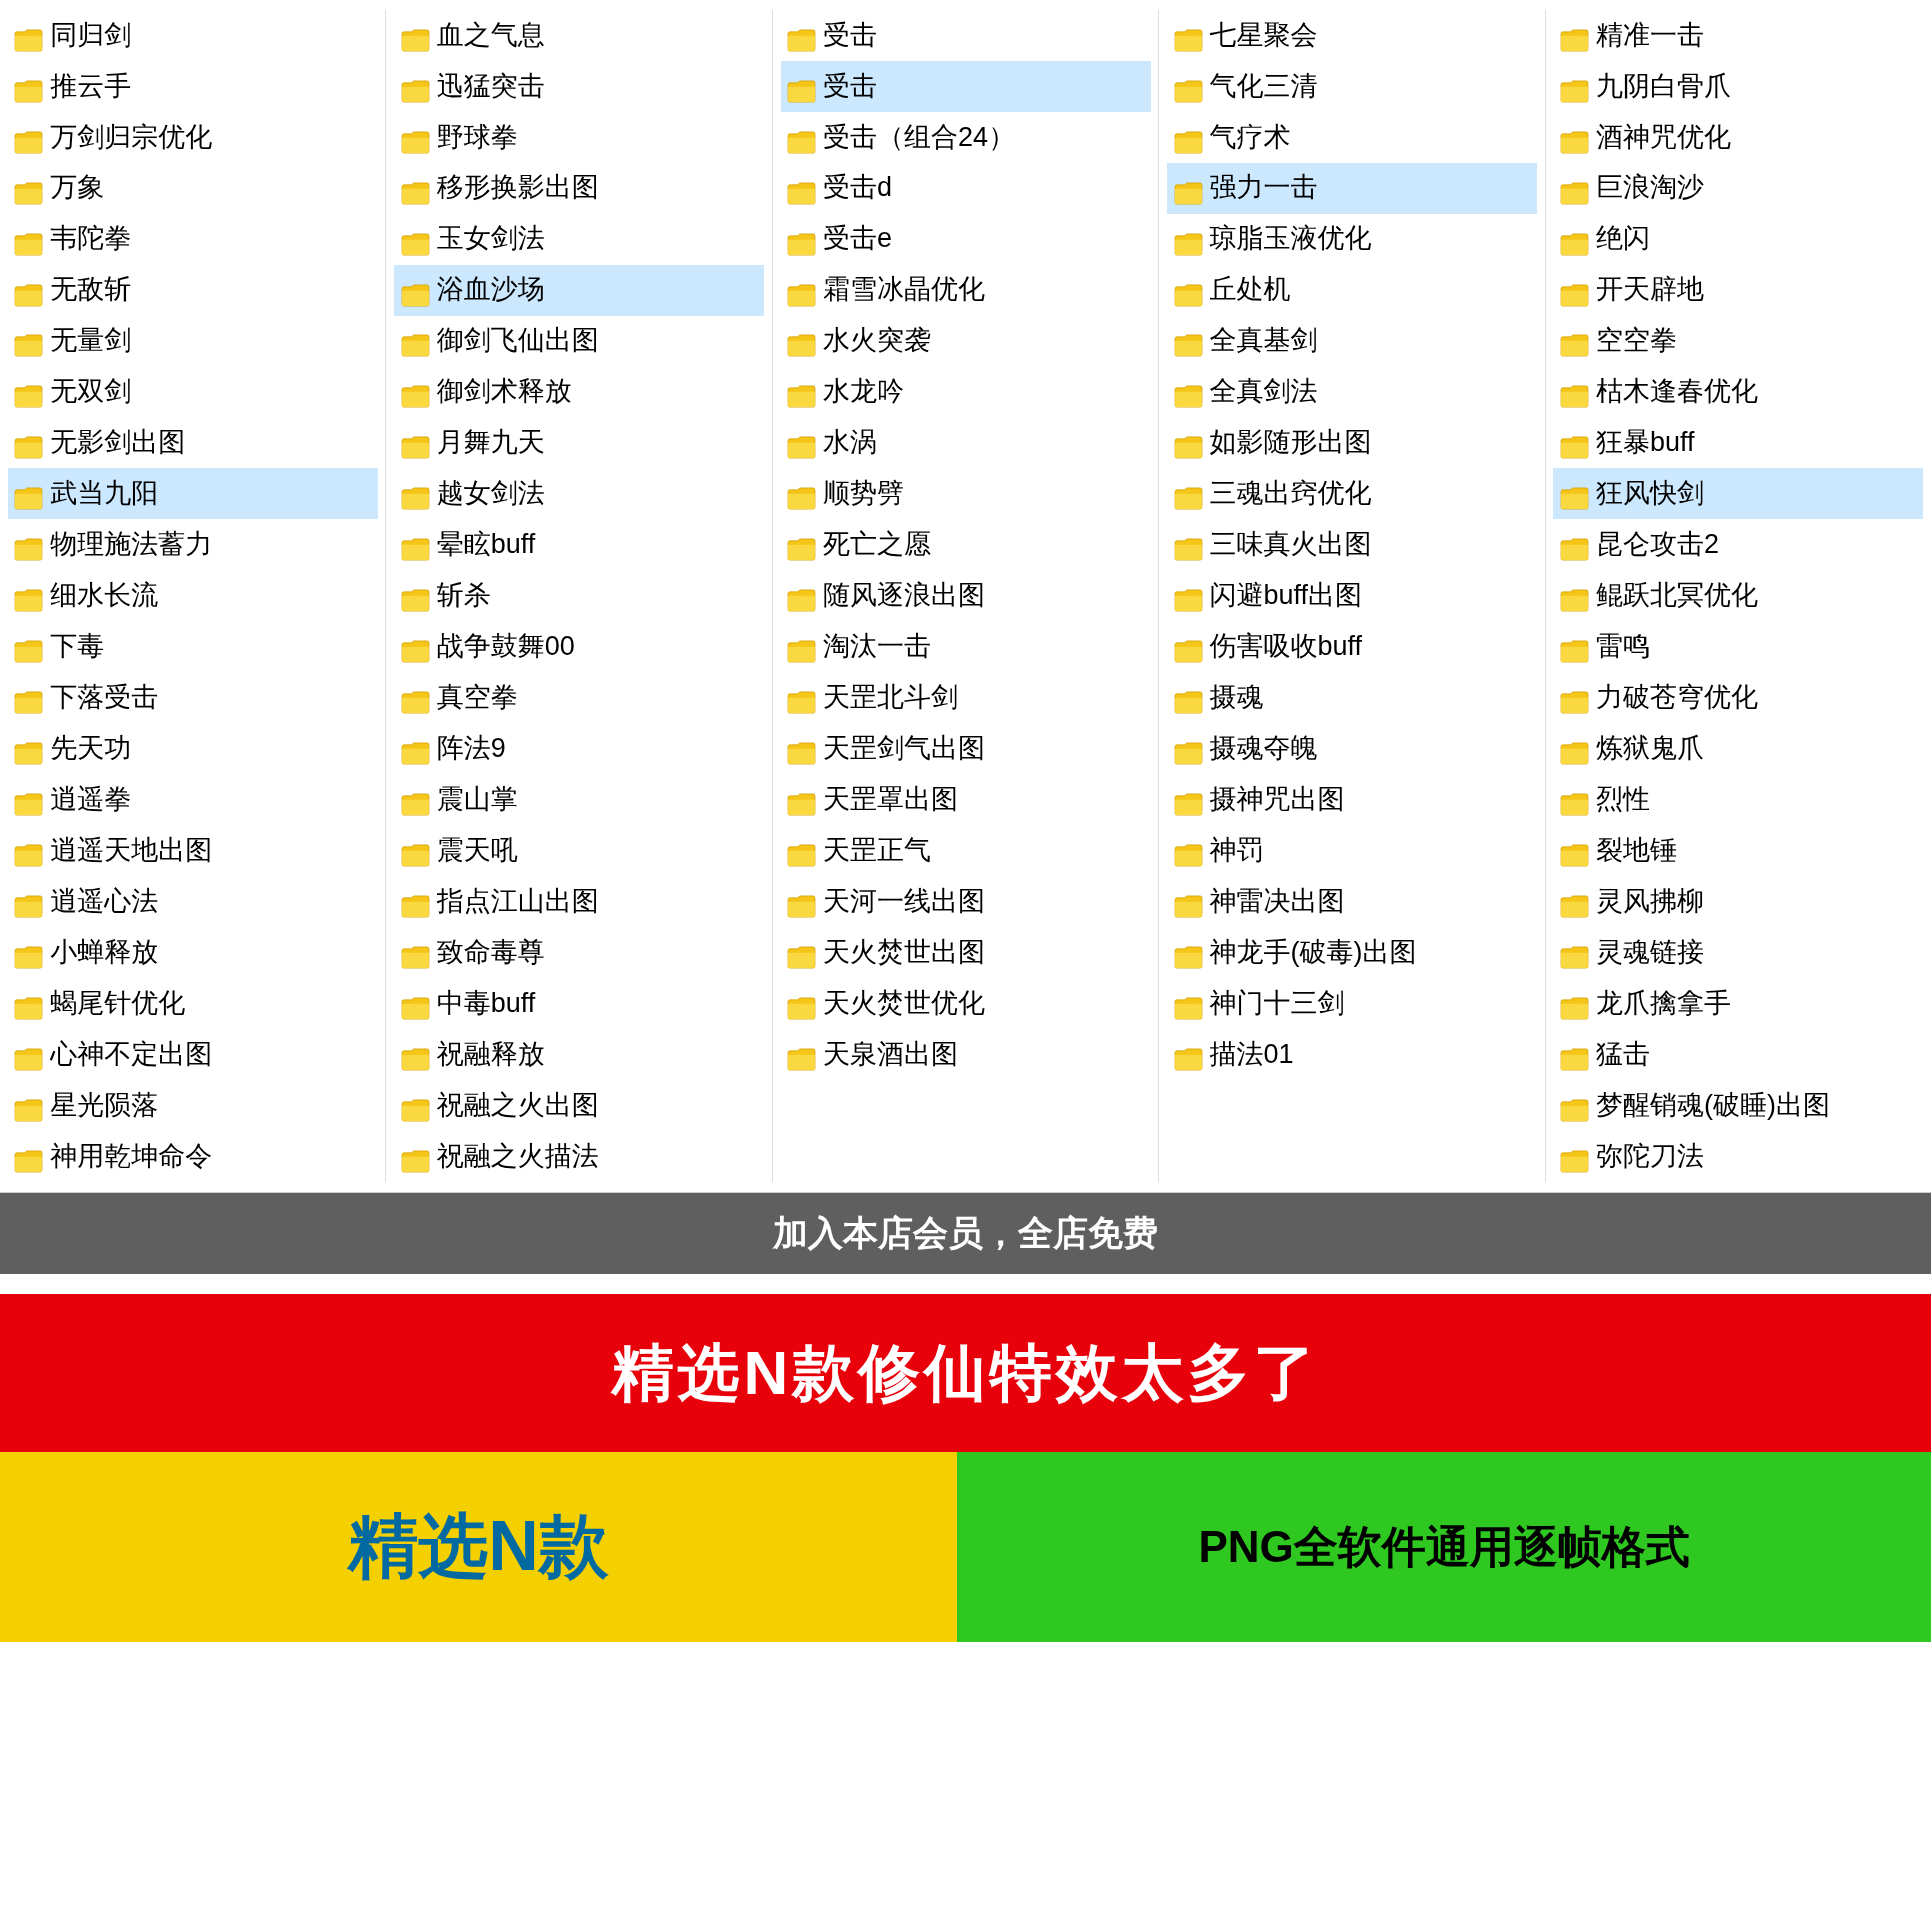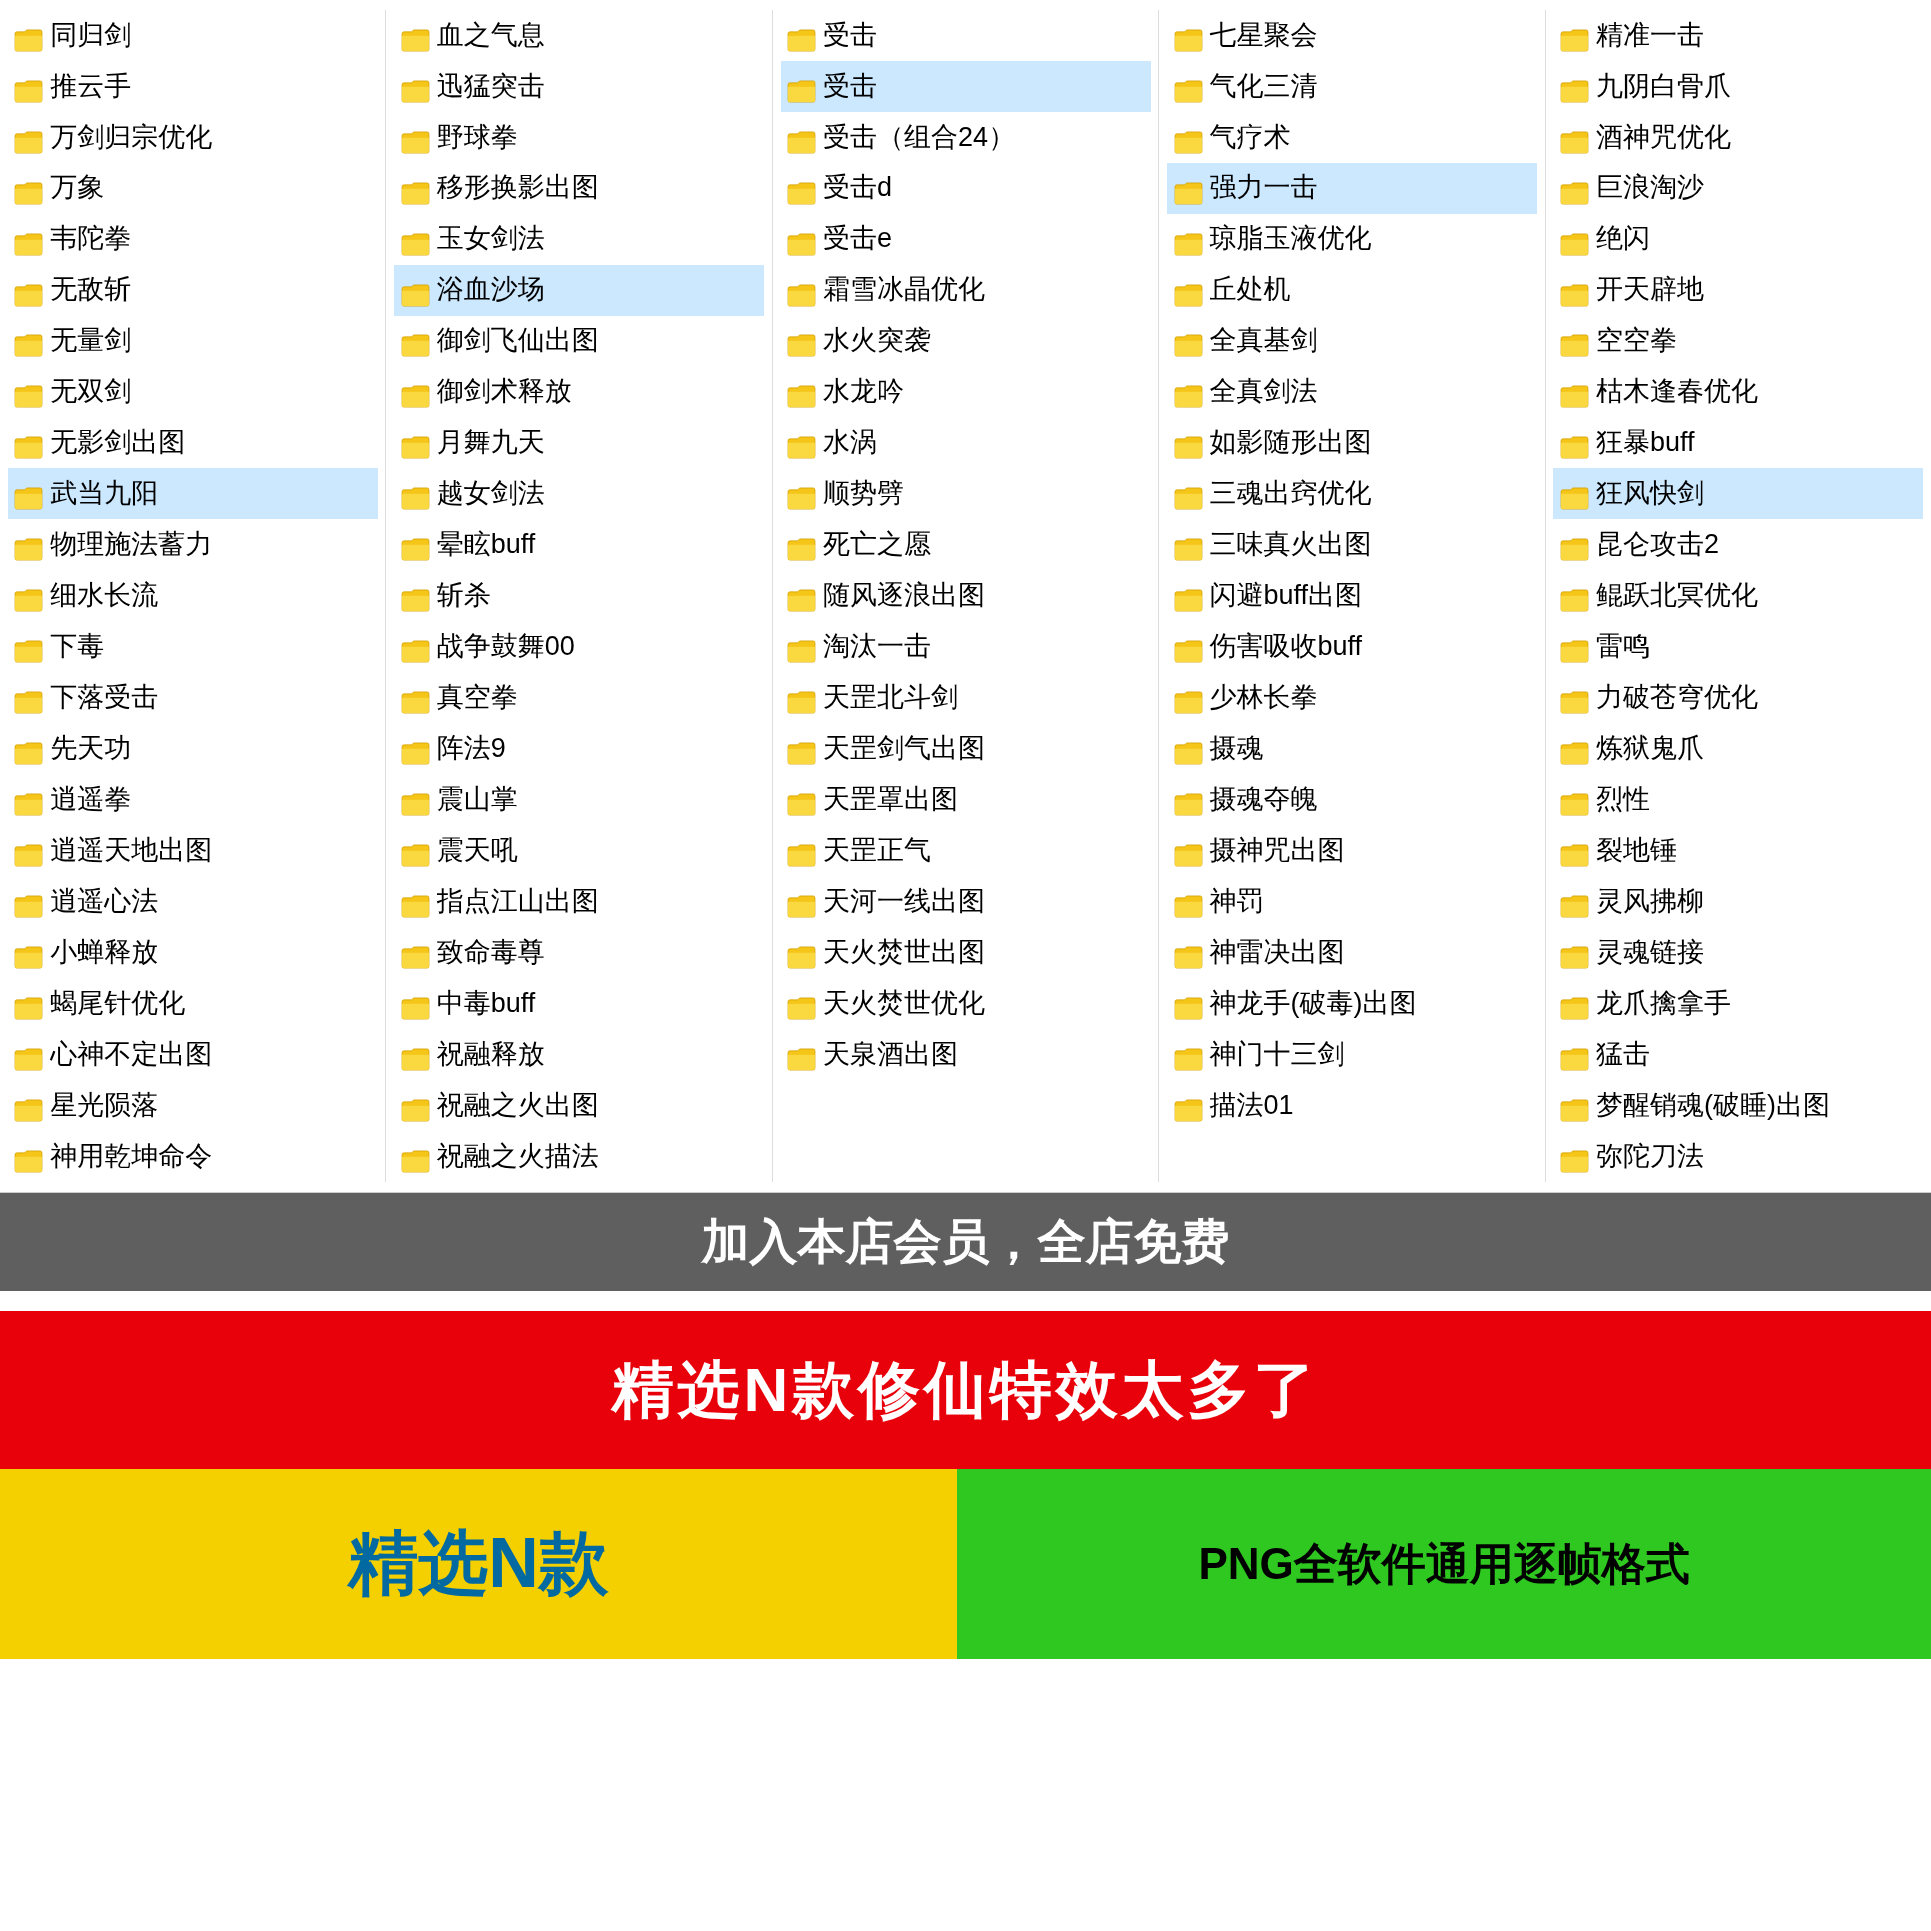--- a/index.html
+++ b/index.html
@@ -49,21 +49,21 @@
 
     .folder-icon svg {
       width: 31px;
       height: 25px;
     }
 
     
     .overlay-banner {
       background: rgba(60,60,60,0.82);
       color: #fff;
-      font-size: 48px;
+      font-size: 35px;
       font-weight: bold;
       padding: 17.4px 29px;
       text-align: center;
       position: relative;
       z-index: 10;
     }
 
     
     .red-banner {
       background: #e8000a;
@@ -673,27 +673,20 @@
       <path d="M2 6 Q2 4 4 4 L12 4 L14 2 L28 2 Q30 2 30 4 L30 22 Q30 24 28 24 L4 24 Q2 24 2 22 Z" fill="#f5c518" stroke="#d4a000" stroke-width="0.8"></path>
       <path d="M2 8 L30 8 L30 22 Q30 24 28 24 L4 24 Q2 24 2 22 Z" fill="#fad840"></path>
     </svg></span>
           <span>伤害吸收buff</span>
         </div>
         <div class="folder-item">
           <span class="folder-icon"><svg viewBox="0 0 32 26" xmlns="http://www.w3.org/2000/svg">
       <path d="M2 6 Q2 4 4 4 L12 4 L14 2 L28 2 Q30 2 30 4 L30 22 Q30 24 28 24 L4 24 Q2 24 2 22 Z" fill="#f5c518" stroke="#d4a000" stroke-width="0.8"></path>
       <path d="M2 8 L30 8 L30 22 Q30 24 28 24 L4 24 Q2 24 2 22 Z" fill="#fad840"></path>
     </svg></span>
-          <span>少林长拳</span>
-        </div>
-        <div class="folder-item">
-          <span class="folder-icon"><svg viewBox="0 0 32 26" xmlns="http://www.w3.org/2000/svg">
-      <path d="M2 6 Q2 4 4 4 L12 4 L14 2 L28 2 Q30 2 30 4 L30 22 Q30 24 28 24 L4 24 Q2 24 2 22 Z" fill="#f5c518" stroke="#d4a000" stroke-width="0.8"></path>
-      <path d="M2 8 L30 8 L30 22 Q30 24 28 24 L4 24 Q2 24 2 22 Z" fill="#fad840"></path>
-    </svg></span>
           <span>摄魂</span>
         </div>
         <div class="folder-item">
           <span class="folder-icon"><svg viewBox="0 0 32 26" xmlns="http://www.w3.org/2000/svg">
       <path d="M2 6 Q2 4 4 4 L12 4 L14 2 L28 2 Q30 2 30 4 L30 22 Q30 24 28 24 L4 24 Q2 24 2 22 Z" fill="#f5c518" stroke="#d4a000" stroke-width="0.8"></path>
       <path d="M2 8 L30 8 L30 22 Q30 24 28 24 L4 24 Q2 24 2 22 Z" fill="#fad840"></path>
     </svg></span>
           <span>摄魂夺魄</span>
         </div>
         <div class="folder-item">

